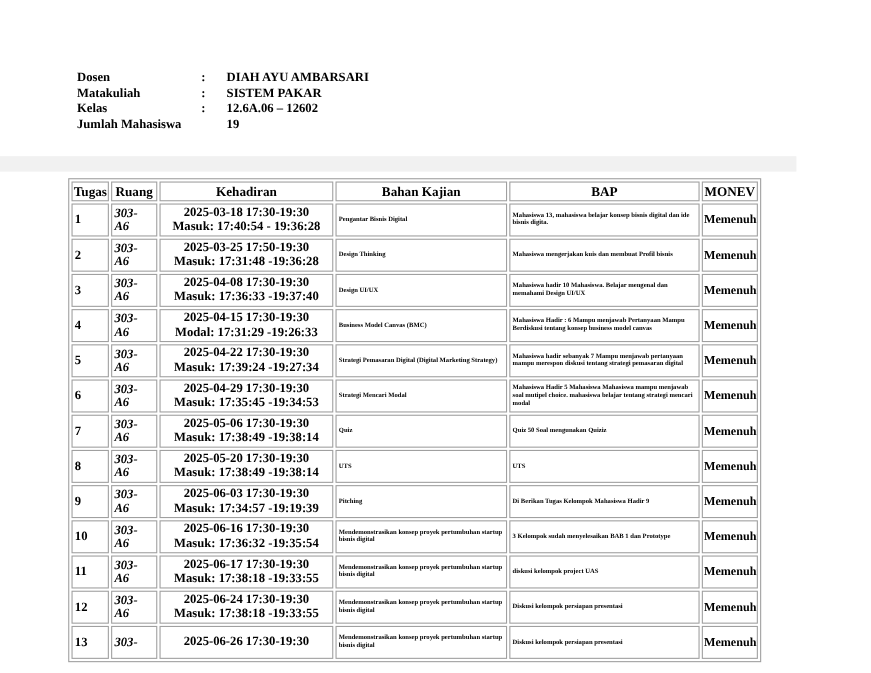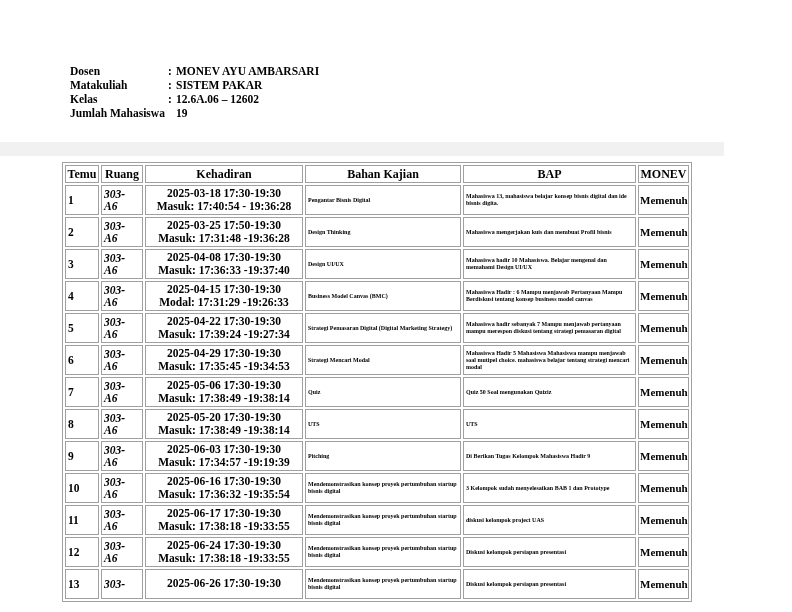--- a/index.html
+++ b/index.html
@@ -2,21 +2,21 @@
 <html><head>
 <meta charset="utf-8">
 <style>
   html,body { margin:0; padding:0; }
   body {
     width:792px; height:612px; overflow:hidden; position:relative;
     background:#ffffff; color:#000000;
     font-family:"Liberation Serif", serif; font-weight:bold;
   }
   .doc-header { position:absolute; left:70px; top:64px; font-size:11.5px; line-height:14px; }
-  .info-row { display:flex; }
+  .info-row { display:flex;gap:15px; }
   .info-label { display:inline-block; width:98px; }
   .info-sep { display:inline-block; width:8px; }
   .gray-band { position:absolute; left:0; top:142px; width:724px; height:14px; background:#f1f1f1; }
 
   table.att {
     position:absolute; left:62px; top:162px; width:614px;
     table-layout:fixed; border-collapse:separate; border-spacing:2px;
     border:1px solid #a0a0a0; background:#ffffff;
   }
   .att th, .att td { border:1px solid #a0a0a0; background:#ffffff; overflow:hidden; }
@@ -29,21 +29,21 @@
   td.c-bahan, td.c-bap { font-size:6px; line-height:7px; padding:1px 2px; }
   td.c-monev { font-size:11px; text-align:center; padding:0 1px; }
 </style>
 </head>
 <body>
 
 <div class="doc-header">
   <div class="info-row">
     <span class="info-label">Dosen</span>
       <span class="info-sep">:</span>
-      <span class="info-value">MONEV AYU AMBARSARI</span>
+      <span class="info-value">DIAH AYU AMBARSARI</span>
   </div>
   <div class="info-row">
     <span class="info-label">Matakuliah</span>
       <span class="info-sep">:</span>
       <span class="info-value">SISTEM PAKAR</span>
   </div>
   <div class="info-row">
     <span class="info-label">Kelas</span>
       <span class="info-sep">:</span>
       <span class="info-value">12.6A.06 – 12602</span>
@@ -61,21 +61,21 @@
   <colgroup>
     <col style="width:34px">
       <col style="width:42px">
       <col style="width:158px">
     <col style="width:156px">
       <col style="width:173px">
       <col style="width:51px">
   </colgroup>
   <thead>
     <tr>
-      <th>Temu</th>
+      <th>Tugas</th>
       <th>Ruang</th>
       <th>Kehadiran</th>
       <th>Bahan Kajian</th>
       <th>BAP</th>
       <th>MONEV</th>
     </tr>
   </thead>
   <tbody>
       <tr class="data-row">
     <td class="c-temu">1</td>

